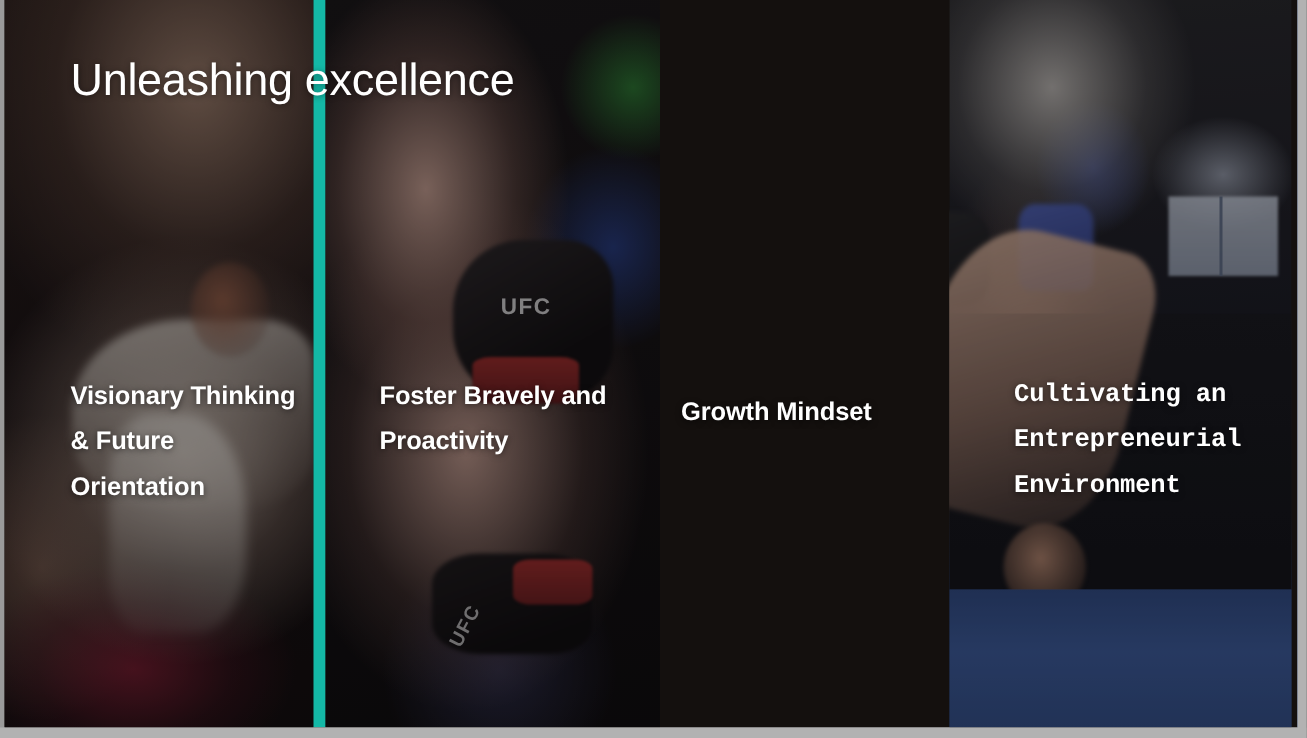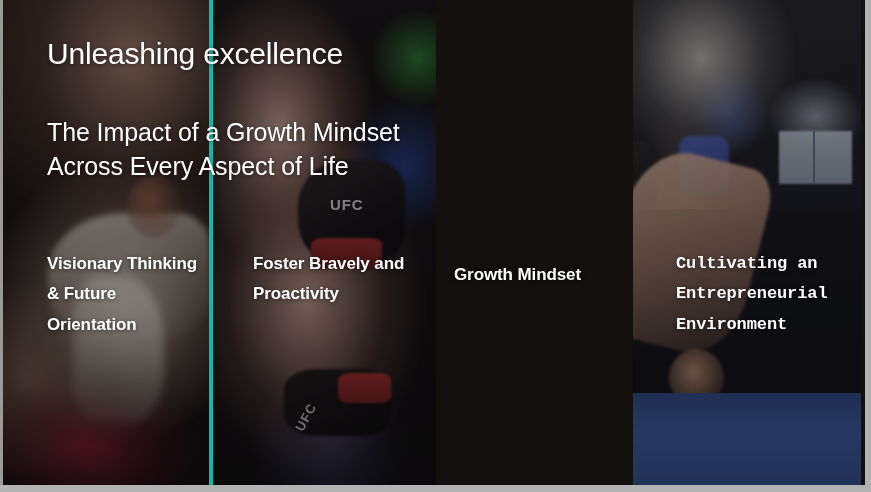--- a/index.html
+++ b/index.html
@@ -51,21 +51,21 @@
     position: absolute;
     inset: 0;
   }
   .panel .scrim {
     position: absolute;
     inset: 0;
   }
 
   
   .panel-1 { left: 0px;   width: 206px; }
-  .panel-2 { left: 206px; width: 223px; border-left: 4px solid #14b8a6; }
+  .panel-2 { left: 206px; width: 223px; border-left: 8px solid #14b8a6; }
   .panel-3 { left: 429px; width: 201px; }
   .panel-4 { left: 630px; width: 228px; }
 
   
   .p1-bg {
     background:
       radial-gradient(ellipse 120% 60% at 62% 12%,  rgba(176,142,120,.85) 0%, rgba(120,88,72,.35) 38%, rgba(0,0,0,0) 66%),
       radial-gradient(ellipse 95% 42% at 58% 62%,   rgba(206,190,176,.92) 0%, rgba(150,128,114,.45) 40%, rgba(0,0,0,0) 70%),
       radial-gradient(ellipse 70% 20% at 42% 92%,   rgba(150,30,55,.70) 0%, rgba(90,18,34,.35) 45%, rgba(0,0,0,0) 75%),
       radial-gradient(ellipse 60% 30% at 12% 78%,   rgba(168,126,104,.55) 0%, rgba(0,0,0,0) 70%),
@@ -426,21 +426,20 @@
         </div>
         <div class="scrim scrim-dark"></div>
       </div>
 
     </div>
 
     <div class="text-layer">
 
       <div class="slide-title">Unleashing excellence</div>
 
-      <div class="slide-subtitle">The Impact of a Growth Mindset Across Every Aspect of Life</div>
 
       <div class="caption caption-1">Visionary Thinking &amp; Future Orientation</div>
 
       <div class="caption caption-2">Foster Bravely and Proactivity</div>
 
       <div class="caption caption-3">Growth Mindset</div>
 
       <div class="caption caption-4">Cultivating an Entrepreneurial Environment</div>
 
     </div>

